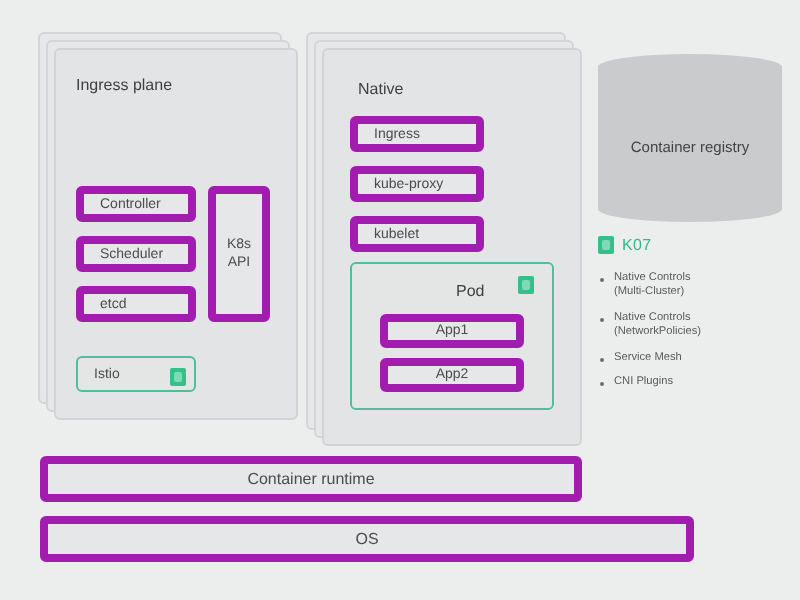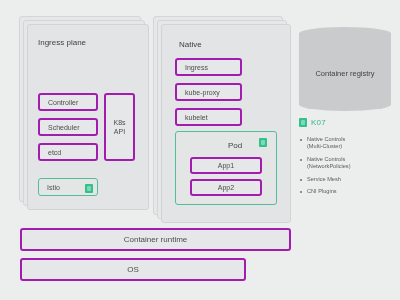--- a/index.html
+++ b/index.html
@@ -20,21 +20,21 @@
   .card {
     position: absolute;
     background: #e3e4e5;
     border: 1px solid #d2d3d4;
     border-radius: 3px;
     box-sizing: border-box;
   }
   .chip {
     position: absolute;
     background: #e6e7e8;
-    border: 2px solid #a21caf;
+    border: 4px solid #a21caf;
     border-radius: 3px;
     box-sizing: border-box;
     display: flex;
     align-items: center;
     font-size: 7px;
     color: #4c4c4c;
     padding-left: 8px;
   }
   .chip.center {
     justify-content: center;
@@ -222,21 +222,21 @@
 <div class="chip center" style="left:190px; top:179px; width:72px; height:17px;">App2</div>
 
 <div id="registry">
   <div class="cyl-body"></div>
   <div class="cyl-bot"></div>
   <div class="cyl-top"></div>
   <div class="cyl-label">Container registry</div>
 </div>
 
 <div class="chip center" style="left:20px; top:228px; width:271px; height:23px; font-size:8px;">Container runtime</div>
-<div class="chip center" style="left:20px; top:258px; width:226px; height:23px; font-size:8px;">OS</div>
+<div class="chip center" style="left:20px; top:258px; width:327px; height:23px; font-size:8px;">OS</div>
 
 <div id="info-panel">
   <div id="info-head">
     <span class="badge" style="position:relative;"></span>
     <span id="info-code">K07</span>
   </div>
   <ul id="info-list">
     <li>
       <span>Native Controls</span>
       <span class="sub">(Multi-Cluster)</span>

